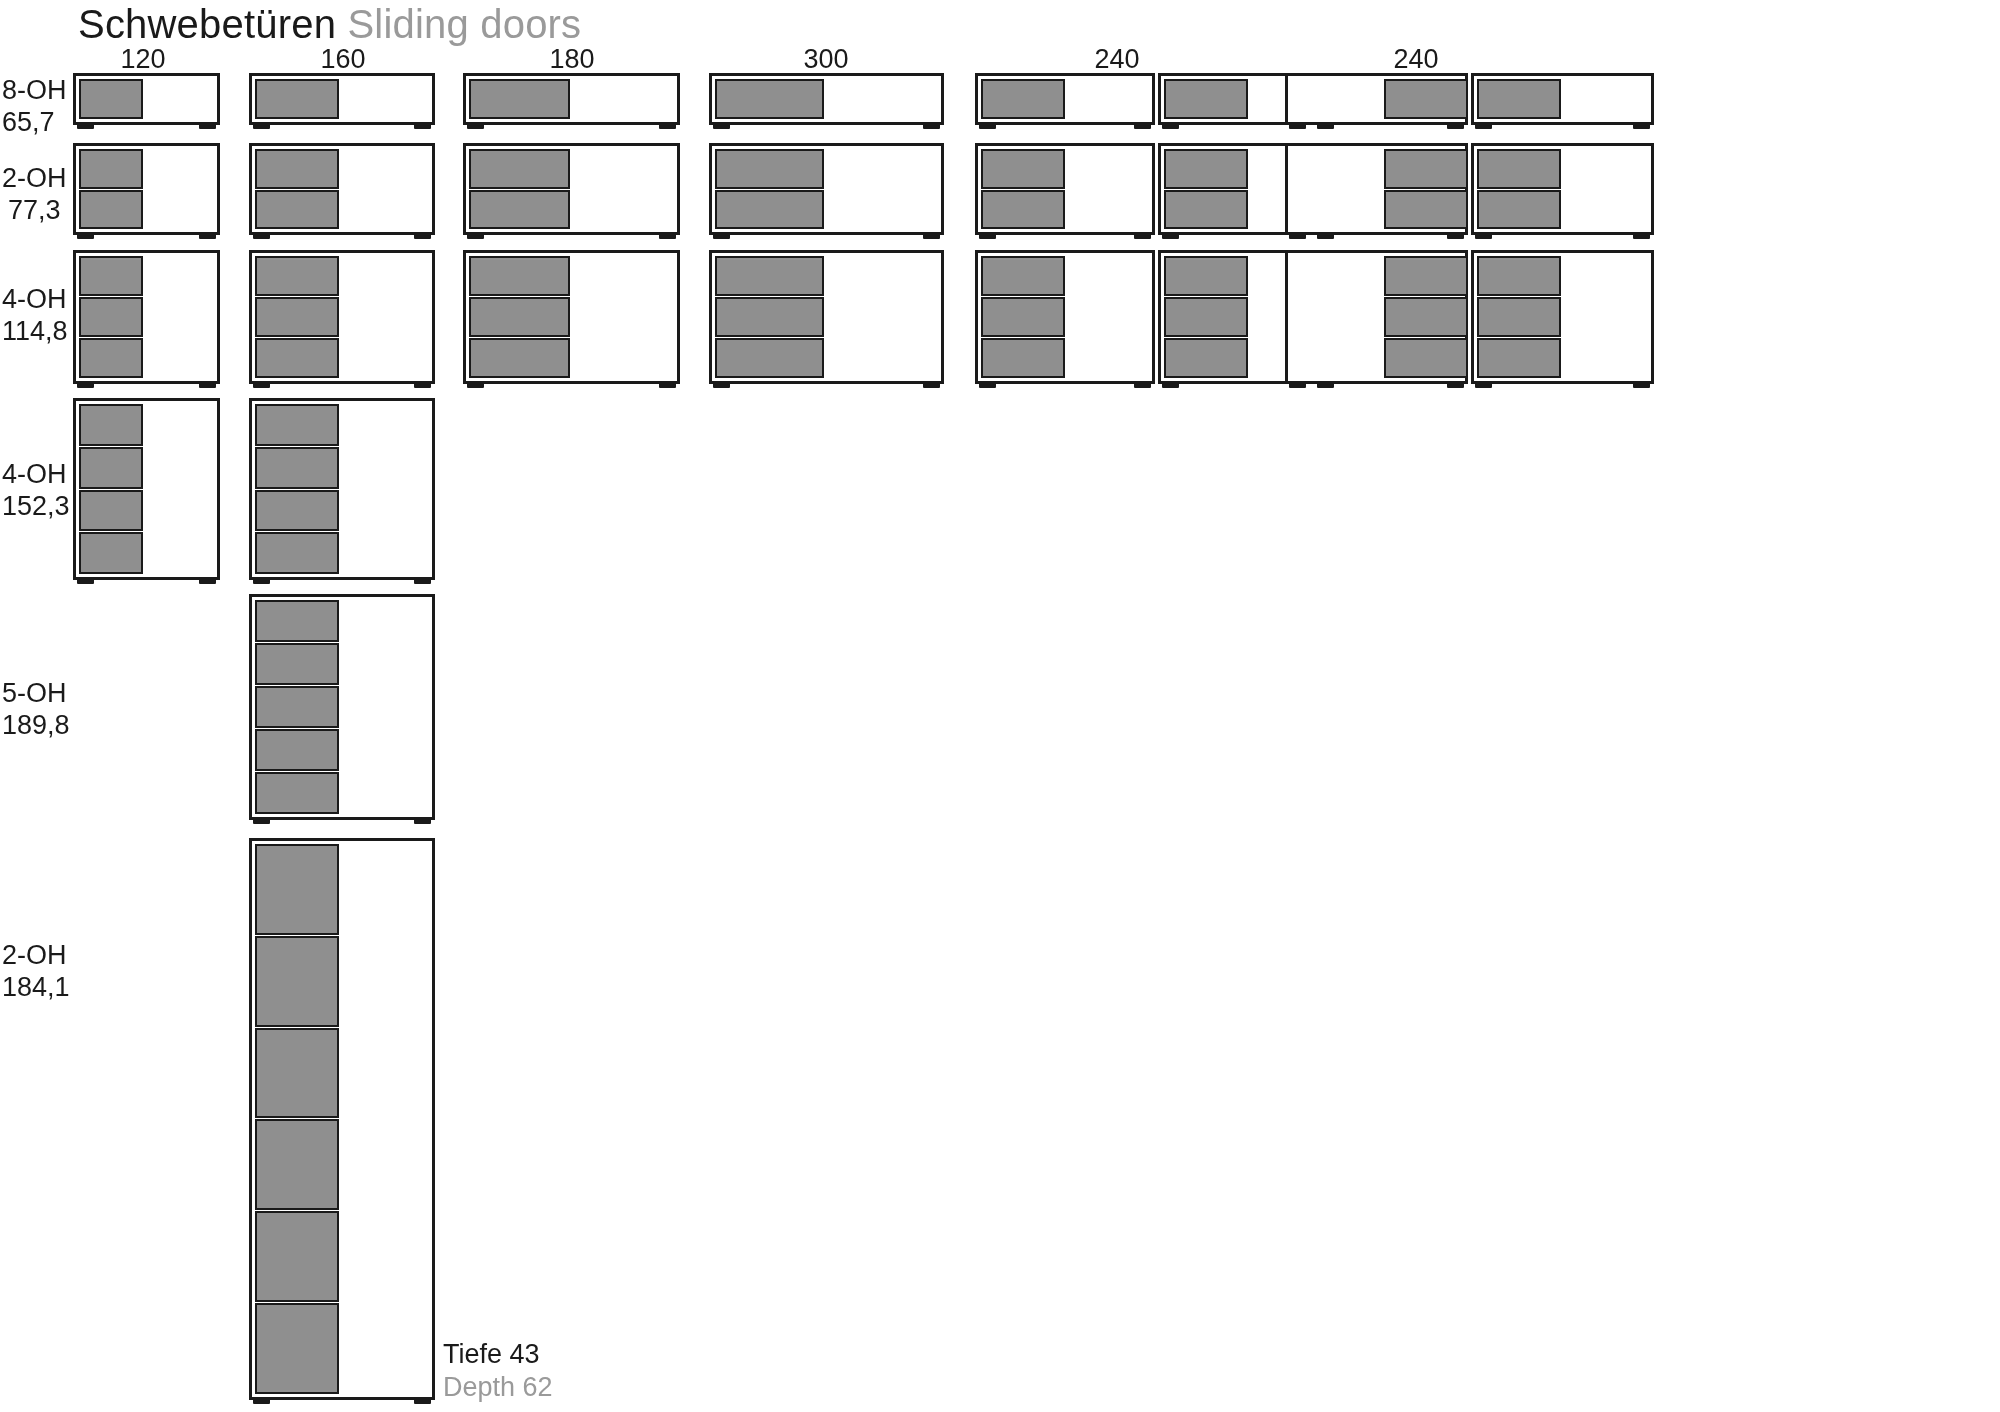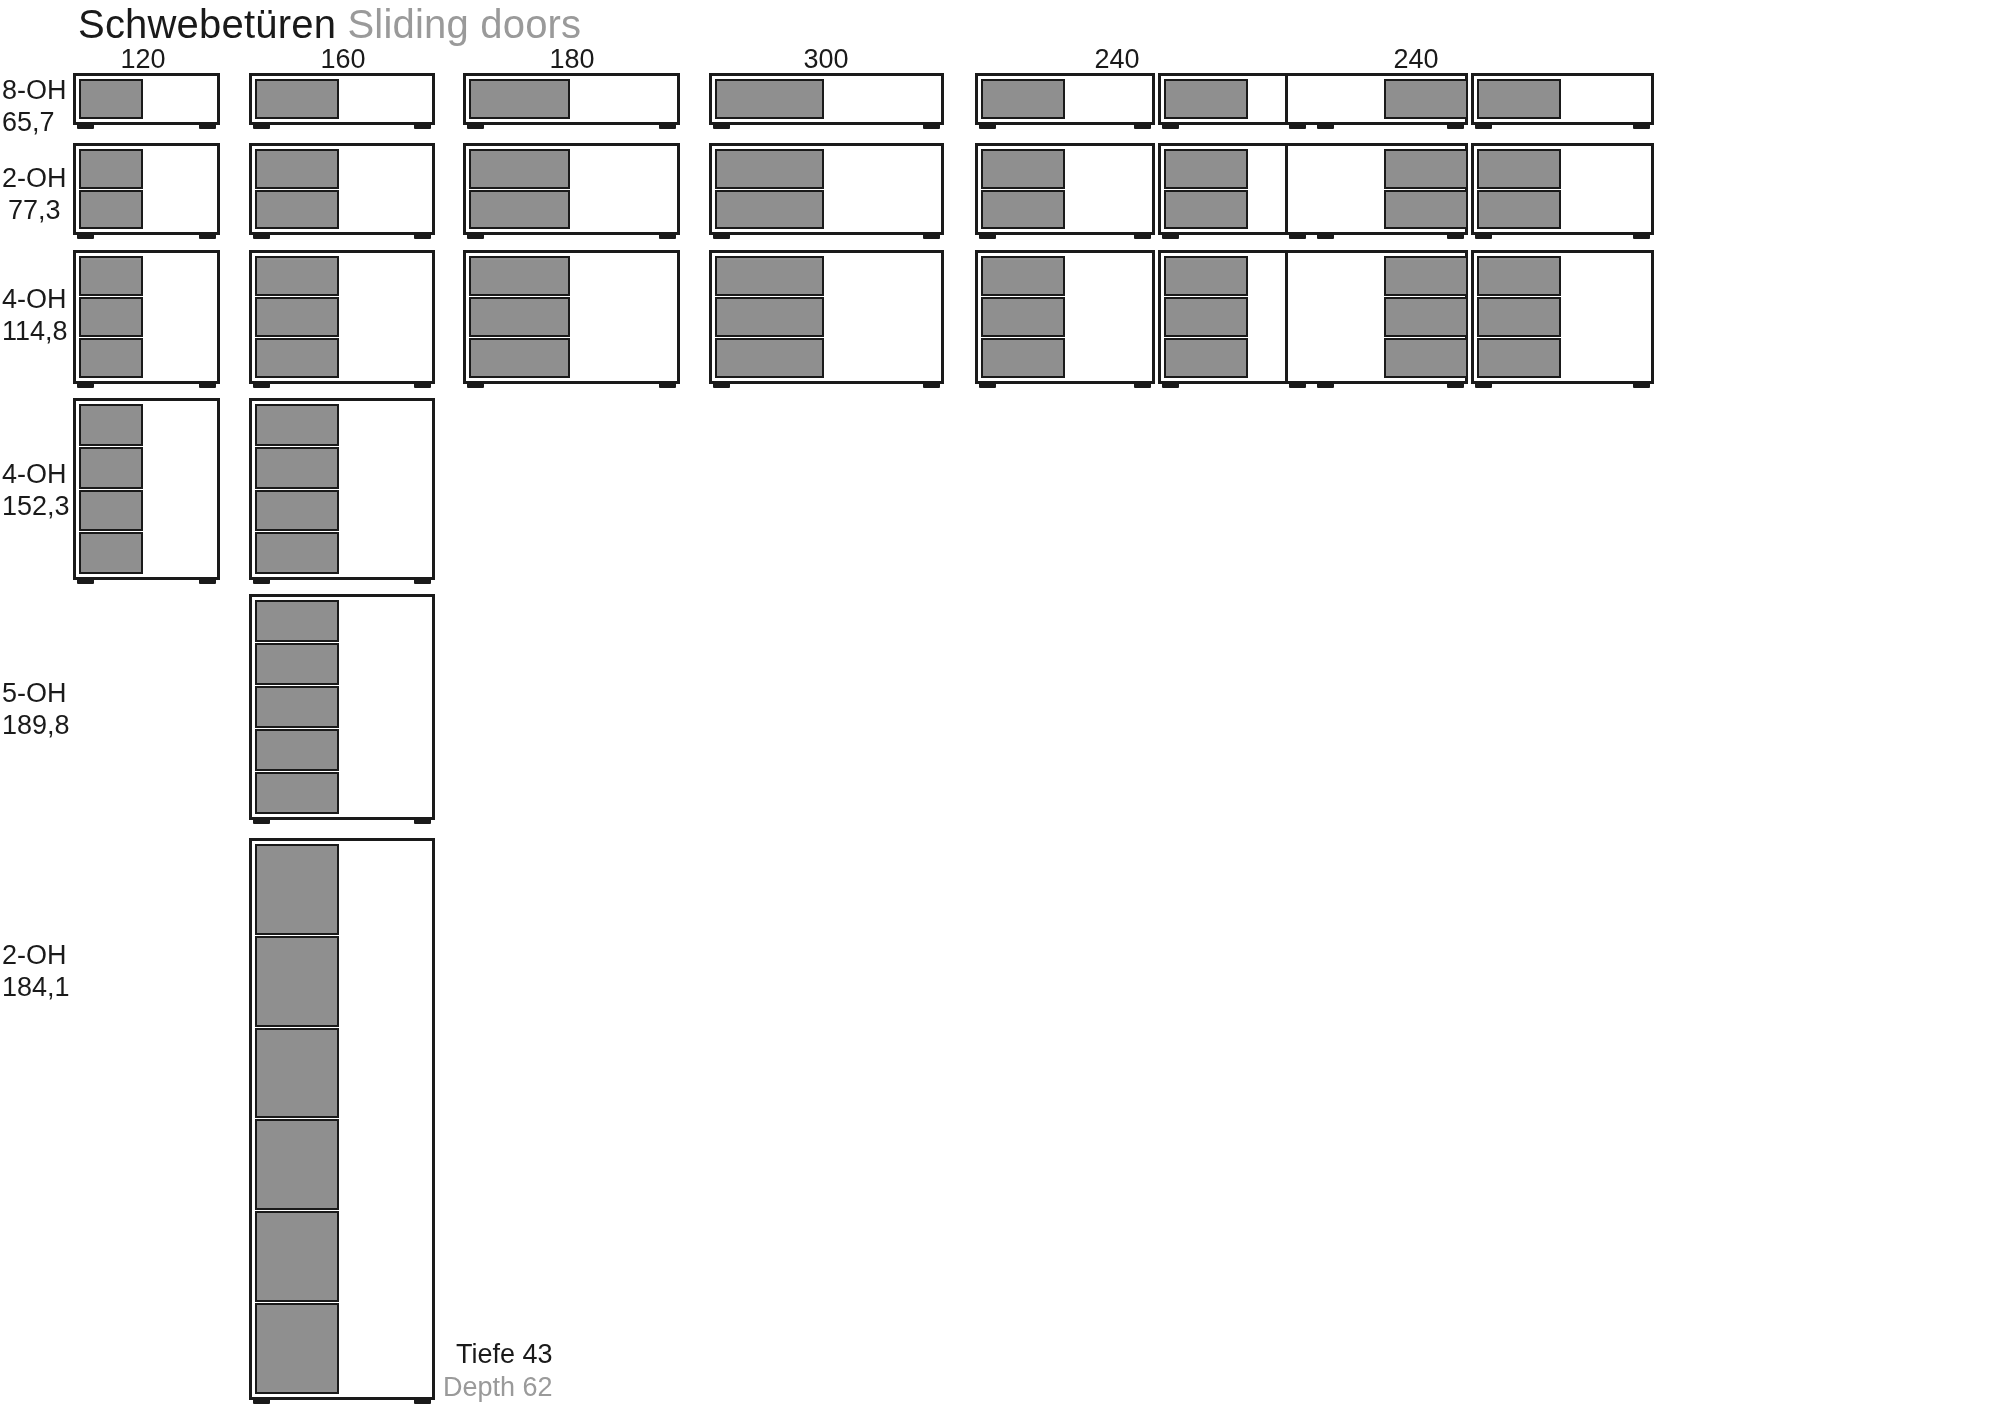--- a/index.html
+++ b/index.html
@@ -54,21 +54,21 @@
   .foot{
     position:absolute;
     height:7px;width:17px;
     background:#1a1a1a;
     border-radius:1px;
   }
 
   
   #depth-caption{
     position:absolute;left:443px;top:1338px;
-    font-size:27px;line-height:33px;white-space:nowrap;text-align:right;
+    font-size:27px;line-height:33px;white-space:nowrap;
   }
   #depth-caption .de{color:#1a1a1a;display:block;}
   #depth-caption .en{color:#9a9a9a;display:block;}
 </style>
 </head>
 <body>
 
 <div id="title">
   <span class="de">Schwebetüren</span>
   <span class="en">Sliding doors</span>

